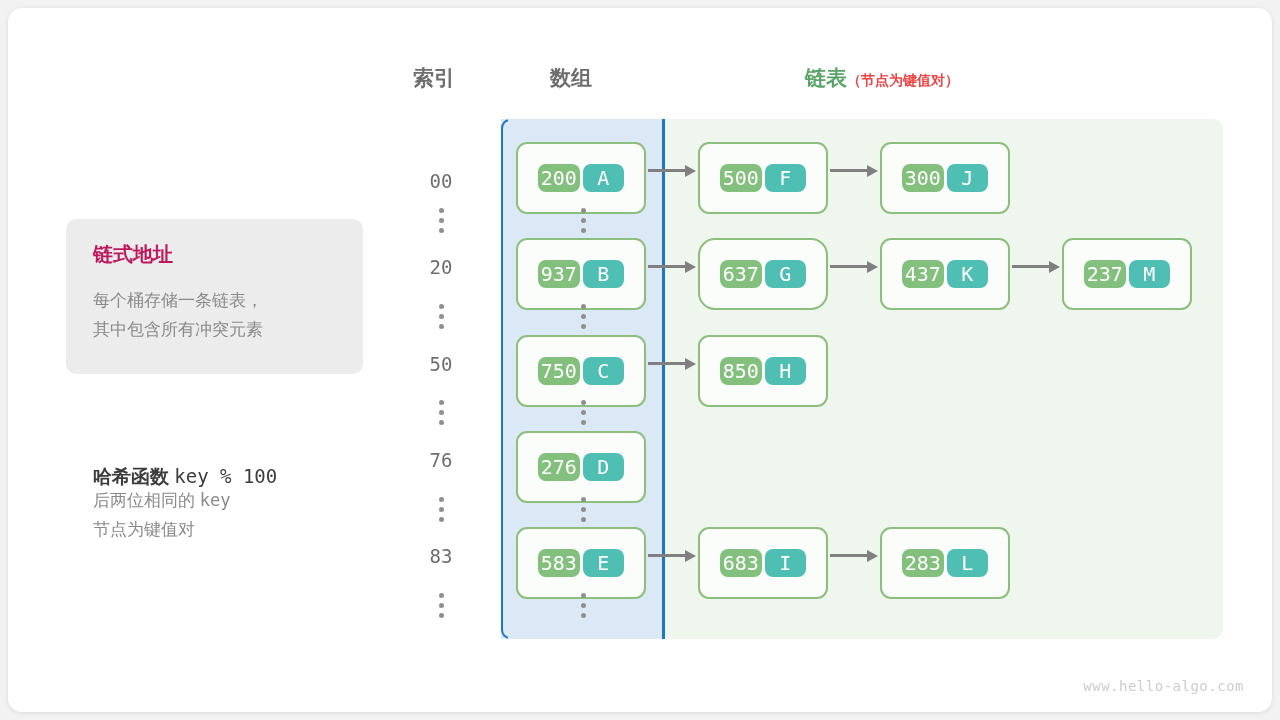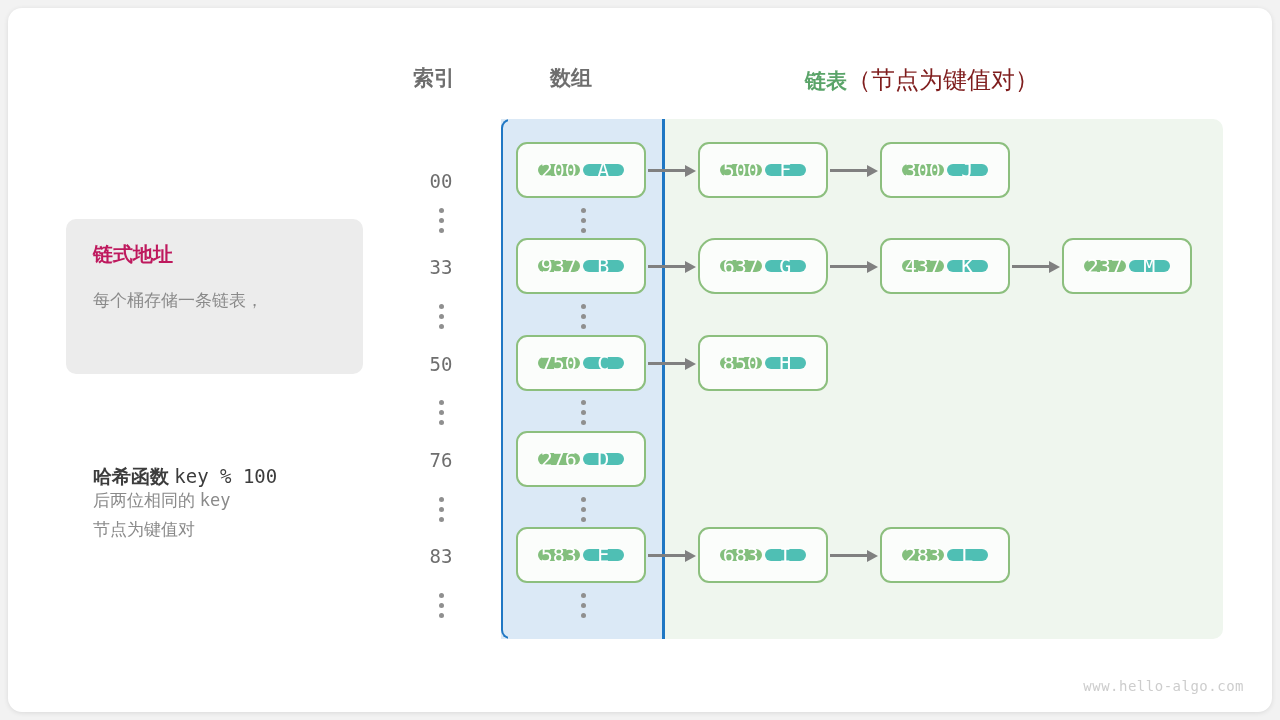--- a/index.html
+++ b/index.html
@@ -28,23 +28,23 @@
     position: absolute;
     font-size: 21px;
     font-weight: bold;
     color: #6e6e6e;
     white-space: nowrap;
   }
   #hdr-index { left: 405px; top: 56px; }
   #hdr-array { left: 542px; top: 56px; }
   #hdr-list  { left: 797px; top: 56px; color: #5aa469; }
   #hdr-list .sub {
-    font-size: 24px;
-    font-weight: normal;
-    color: #7f1d1d;
+    font-size: 14px;
+    font-weight: bold;
+    color: #ef4444;
   }
 
   
   #list-region {
     position: absolute;
     left: 493px;
     top: 111px;
     width: 722px;
     height: 520px;
     background: #eff6ee;
@@ -106,21 +106,21 @@
     display: block;
     width: 5px;
     height: 5px;
     border-radius: 50%;
     background: #8f8f8f;
   }
 
   
   .node {
     position: absolute;
-    height: 56px;
+    height: 72px;
     background: #fbfdfb;
     border: 2px solid #8cbf7e;
     border-radius: 11px;
     padding: 20px;
     box-sizing: border-box;
     display: flex;
     gap: 3px;
   }
   .node .key, .node .val {
     width: 58px;
@@ -251,21 +251,21 @@
         <div class="val">F</div>
       </div>
       <div class="arrow" style="left: 822px; top: 157px; width: 48px;">
         <div class="shaft" style="width: 38px;"></div>
         <div class="head" style="left: 37px;"></div>
       </div>
       <div class="node" style="left: 872px; top: 134px; width: 130px;">
         <div class="key">300</div>
         <div class="val">J</div>
       </div>
-      <div class="idx" style="top: 229px;">33</div>
+      <div class="idx" style="top: 229px;">20</div>
       <div class="node" style="left: 508px; top: 230px; width: 130px;">
         <div class="key">937</div>
         <div class="val">B</div>
       </div>
       <div class="arrow" style="left: 640px; top: 253px; width: 48px;">
         <div class="shaft" style="width: 38px;"></div>
         <div class="head" style="left: 37px;"></div>
       </div>
       <div class="node" style="left: 690px; top: 230px; width: 130px; border-radius: 17px;">
         <div class="key">637</div>
@@ -375,20 +375,21 @@
         <i></i>
         <i></i>
         <i></i>
       </div>
     </div>
 
   <div id="info-card"></div>
   <div id="info-title">链式地址</div>
   <div id="info-body">
     <div>每个桶存储一条链表，</div>
+    <div>其中包含所有冲突元素</div>
   </div>
 
   <div id="fn-title">
     <span>哈希函数</span>
     <span class="mono">key % 100</span>
   </div>
   <div id="fn-body">
     <div><span>后两位相同的</span> <span class="mono">key</span></div>
     <div>节点为键值对</div>
   </div>

